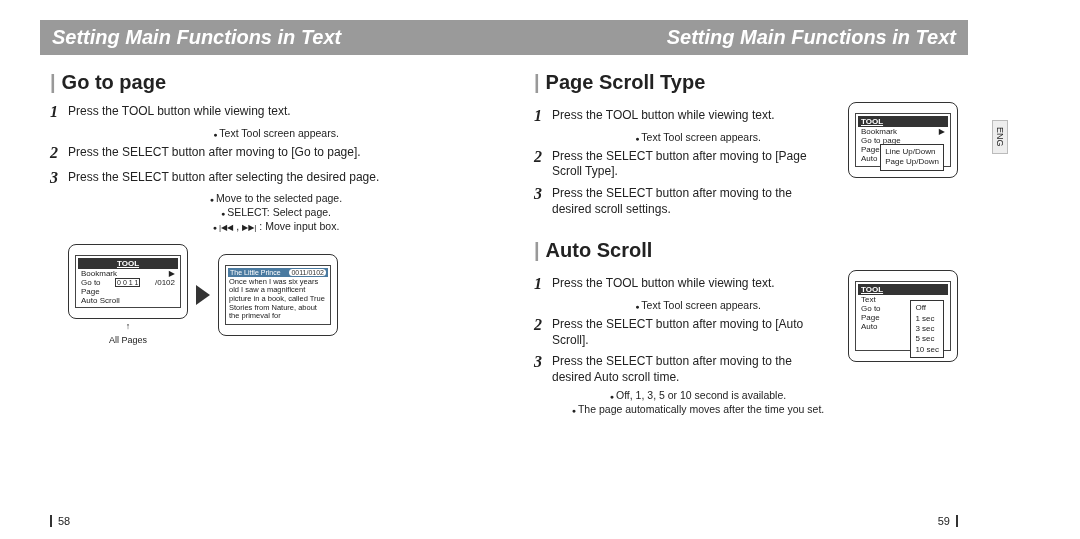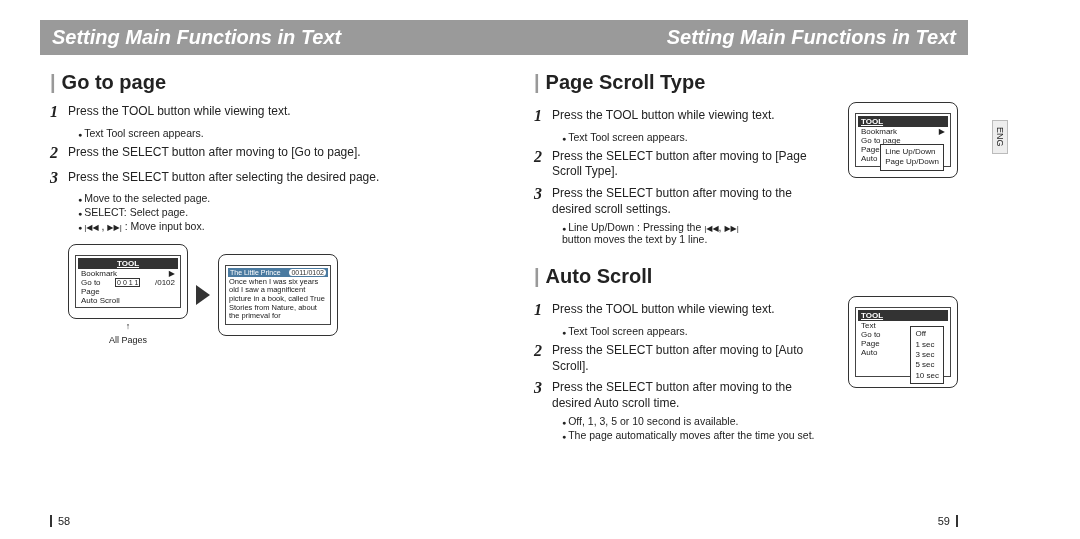--- a/index.html
+++ b/index.html
@@ -64,20 +64,21 @@
     font-size: 16px;
     width: 18px;
     flex-shrink: 0;
   }
   .step .txt { padding-top: 2px; }
   .sub {
     font-size: 10.5px;
     margin-left: 28px;
     margin-top: 2px;
     margin-bottom: 2px;
+    text-align: center;
   }
   .sub::before { content: "● "; font-size: 7px; vertical-align: middle; }
   .notxt { display: inline-block; }
 
   
   .device {
     border: 1px solid #333;
     border-radius: 8px;
     width: 120px;
     padding: 10px 6px;
@@ -266,26 +267,20 @@
           </div>
         <div class="sub">Text Tool screen appears.</div>
         <div class="step">
             <span class="num">2</span>
             <span class="txt">Press the SELECT button after moving to [Page Scroll Type].</span>
           </div>
         <div class="step">
             <span class="num">3</span>
             <span class="txt">Press the SELECT button after moving to the desired scroll settings.</span>
           </div>
-        <div class="sub">
-          <span class="notxt">Line Up/Down : Pressing the </span>
-          <span class="icon-rew"></span>,
-          <span class="icon-fwd"></span>
-          <span class="notxt"> button moves the text by 1 line.</span>
-        </div>
       </div>
       <div class="device" style="width:110px">
         <div class="screen" style="position:relative;min-height:54px">
           <div class="tool-head"><span>TOOL</span></div>
           <div class="menuitem">
               <span>Bookmark</span>
               <span>▶</span>
             </div>
           <div class="menuitem">
               <span>Go to page</span>

